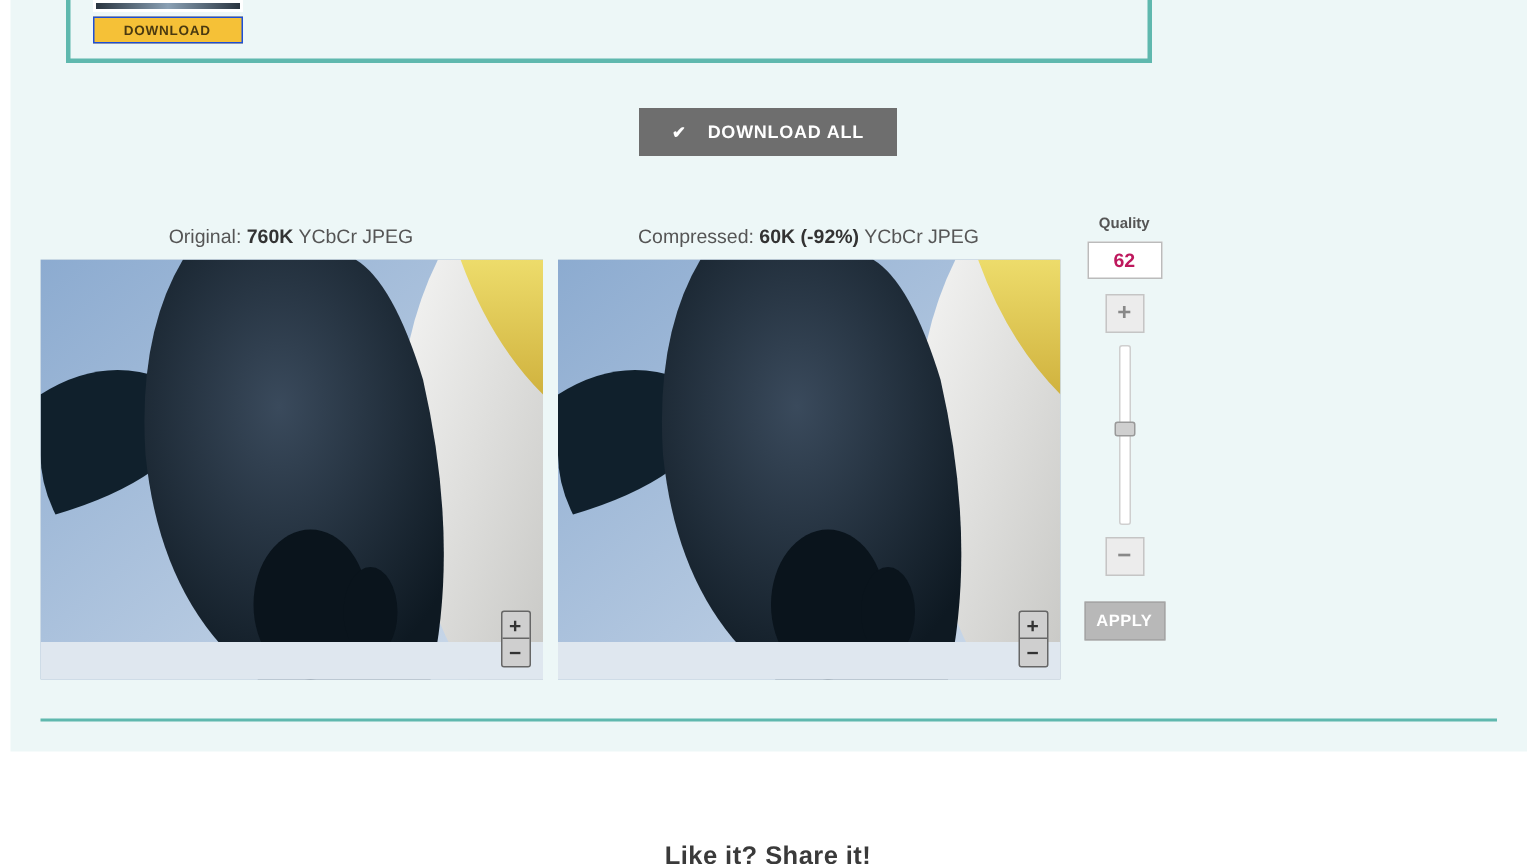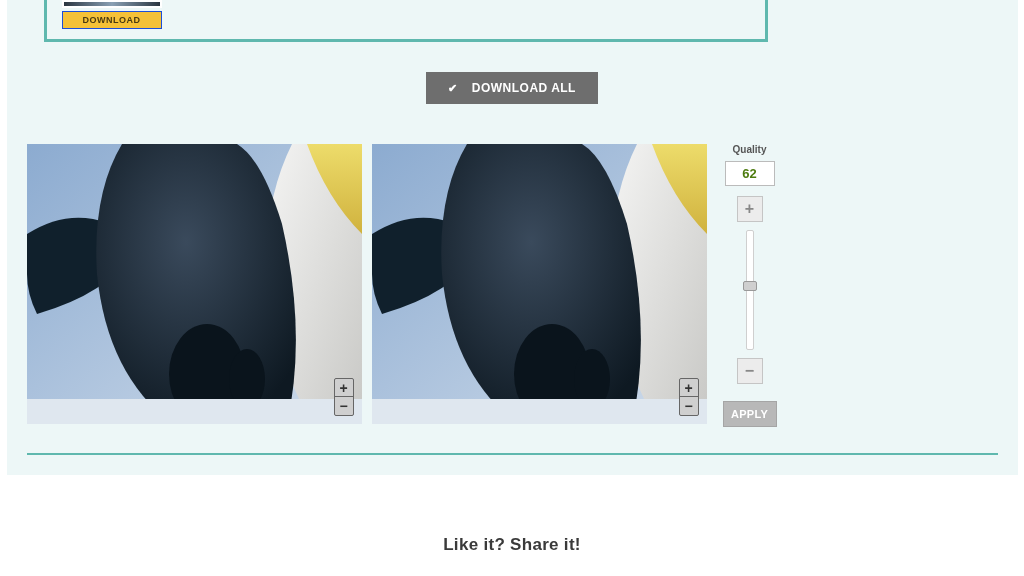--- a/index.html
+++ b/index.html
@@ -130,21 +130,21 @@
       font-size: 10px;
       color: #555;
       margin-bottom: 6px;
       font-weight: bold;
     }
     .quality-input {
       width: 50px;
       border: 1px solid #bbb;
       padding: 4px 0;
       text-align: center;
-      color: #4d7c0f;
+      color: #be185d;
       font-weight: bold;
       font-size: 13px;
       margin: 0 auto 10px auto;
       display: block;
       background: #fff;
     }
     .sq-btn {
       width: 26px;
       height: 26px;
       border: 1px solid #c5c5c5;
@@ -223,20 +223,23 @@
     <div class="download-all">
       <button class="download-all-btn">
         <span class="check">✔</span>
         <span>DOWNLOAD ALL</span>
       </button>
     </div>
 
     <div class="compare-row">
 
       <div class="panel">
+        <div class="panel-label">
+          <span>Original: </span><b>760K</b><span> YCbCr JPEG</span>
+        </div>
         <div class="panel-img">
           <svg class="penguin" viewBox="0 0 335 280" preserveAspectRatio="xMidYMid slice">
             <defs>
               <linearGradient id="sky" x1="0" y1="0" x2="1" y2="1">
                 <stop offset="0" stop-color="#8cabd0"></stop>
                   <stop offset="1" stop-color="#cfdceb"></stop>
               </linearGradient>
               <radialGradient id="bodyg" cx="0.45" cy="0.35" r="0.7">
                 <stop offset="0" stop-color="#3a4a5c"></stop>
                   <stop offset="1" stop-color="#0e1922"></stop>
@@ -260,20 +263,23 @@
             <path d="M0 255 L335 255 L335 280 L0 280 Z" fill="#dfe7ef"></path>
           </svg>
           <div class="zoom-ctrl">
             <div>+</div>
             <div>−</div>
           </div>
         </div>
       </div>
 
       <div class="panel">
+        <div class="panel-label">
+          <span>Compressed: </span><b><span>60K </span><span>(-92%)</span></b><span> YCbCr JPEG</span>
+        </div>
         <div class="panel-img">
           <svg class="penguin" viewBox="0 0 335 280" preserveAspectRatio="xMidYMid slice">
             <rect width="335" height="280" fill="url(#sky)"></rect>
             <path d="M265 0 L335 0 L335 280 L285 280 Q240 200 238 120 Q240 50 265 0 Z" fill="url(#whiteg)"></path>
             <path d="M275 0 L335 0 L335 90 Q300 55 280 0 Z" fill="url(#yel)"></path>
             <path d="M0 90 Q 55 55 110 95 Q 95 145 10 170 Q 0 150 0 130 Z" fill="#10202c"></path>
             <path d="M95 0 Q 65 50 70 130 Q 80 230 145 280 L260 280 Q280 190 255 80 Q235 15 210 0 Z" fill="url(#bodyg)"></path>
             <ellipse cx="180" cy="230" rx="38" ry="50" fill="#0a141c"></ellipse>
             <ellipse cx="220" cy="235" rx="18" ry="30" fill="#0a141c"></ellipse>
             <path d="M0 255 L335 255 L335 280 L0 280 Z" fill="#dfe7ef"></path>

